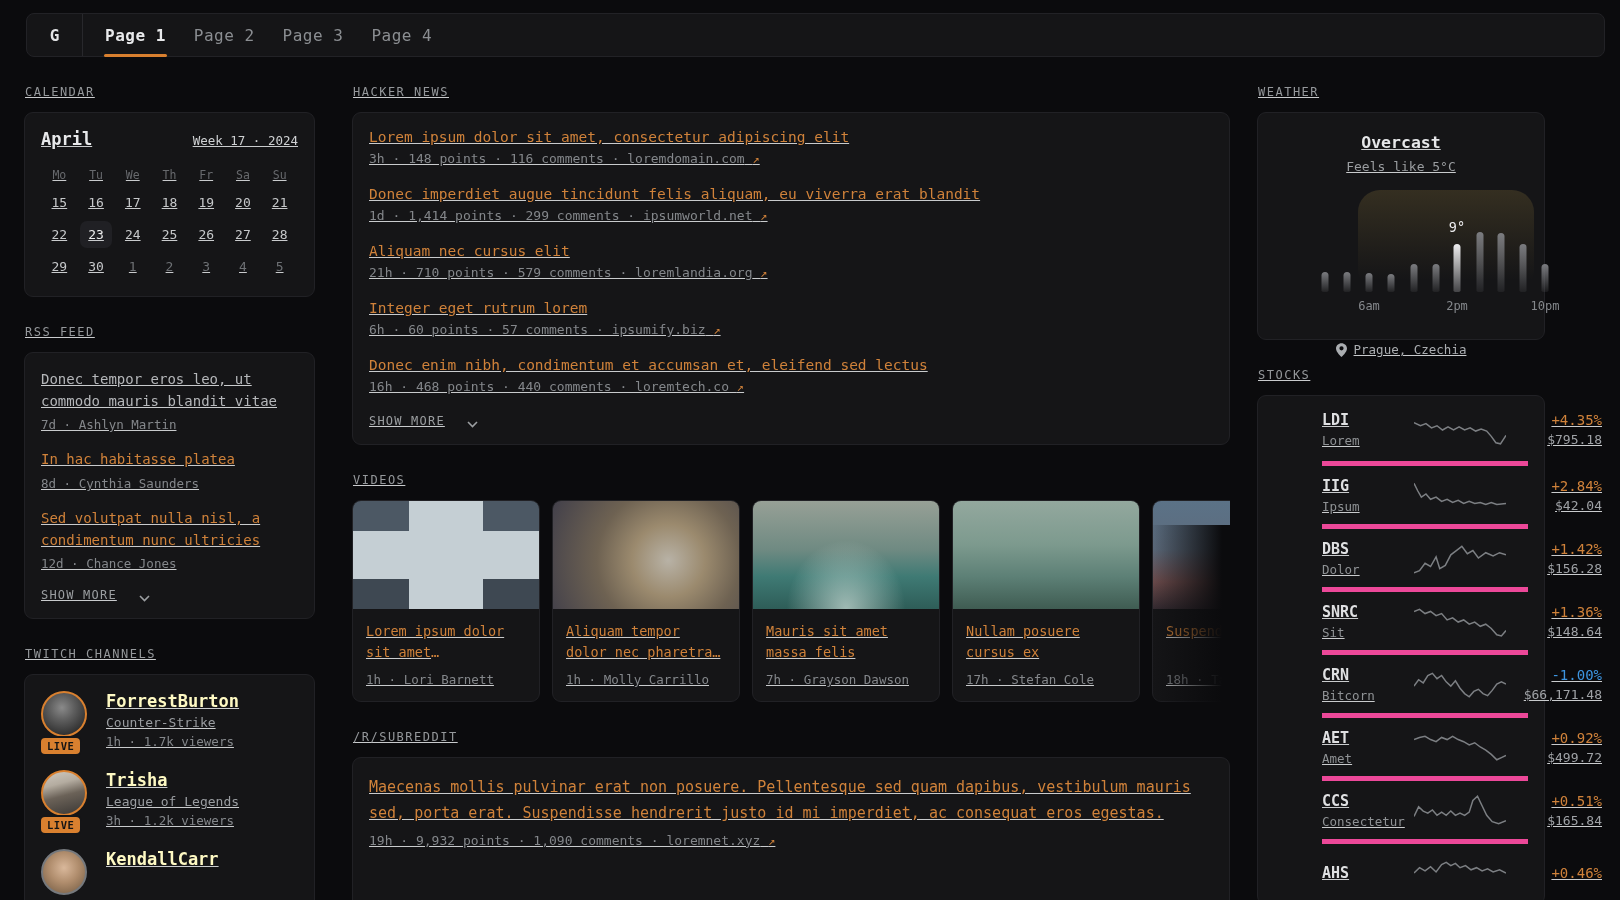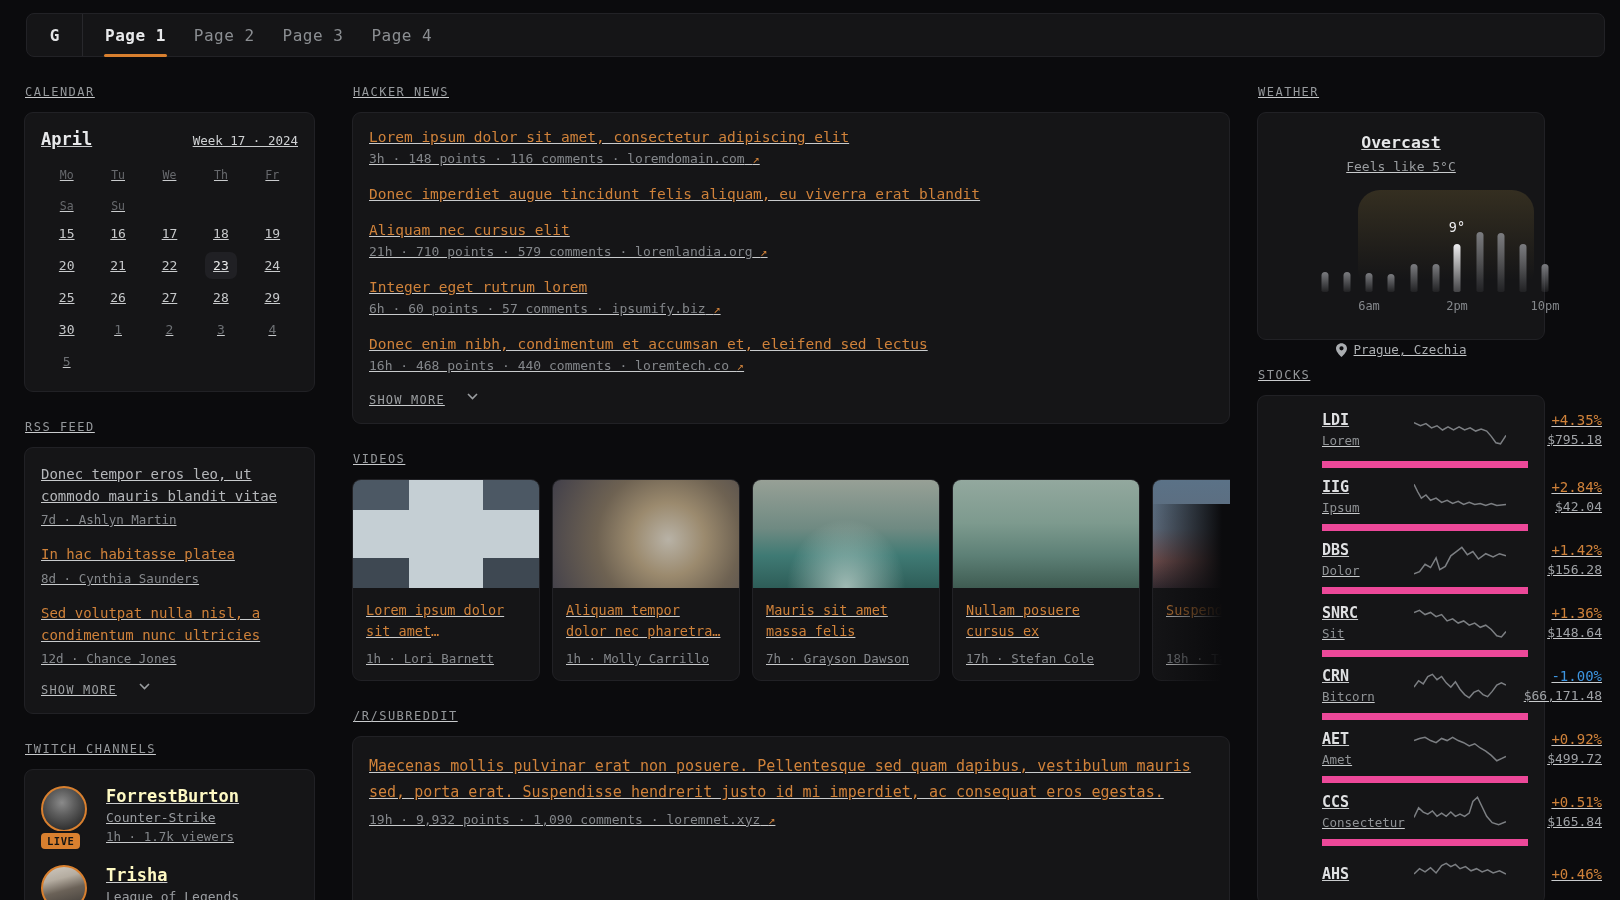--- a/index.html
+++ b/index.html
@@ -47,36 +47,36 @@
   }
   .card {
     background:#151517; border:1px solid #212125; border-radius:9px;
     padding:16px;
   }
 
   
   .cal-head { display:flex; align-items:baseline; justify-content:space-between; margin-bottom:14px; }
   .cal-month { color:#e7e8ea; font-size:17px; font-weight:bold; }
   .cal-week  { color:#cfd1d3; font-size:12.5px; }
-  .cal-grid { display:grid; grid-template-columns:repeat(5,1fr); row-gap:5px; }
+  .cal-grid { display:grid; grid-template-columns:repeat(7,1fr); row-gap:5px; }
   .cal-grid .wd { color:#67696d; font-size:11.5px; text-align:center; padding:5px 0 7px; }
   .day {
     text-align:center; font-size:13px; color:#c6c8ca; padding:6px 0;
     border-radius:7px; width:32px; margin:0 auto;
   }
   .day.dim { color:#6d7074; }
   .day.selected { background:#202024; color:#eceded; }
 
   
   .feed-item { margin-bottom:17px; }
   .feed-title { color:#d0823a; font-size:14px; line-height:1.55; cursor:pointer; display:inline; }
   .feed-title.read { color:#b5b7ba; }
   .feed-meta { color:#84878b; font-size:12.5px; margin-top:5px; }
   .show-more {
-    display:flex; align-items:flex-start; gap:22px; color:#9b9ea1;
+    display:flex; align-items:flex-end; gap:22px; color:#9b9ea1;
     font-size:12px; letter-spacing:1.2px; cursor:pointer; margin-top:4px;
   }
   .chev { width:11px; height:7px; stroke:#9b9ea1; stroke-width:1.6; fill:none; }
 
   .hn-item { margin-bottom:20px; }
   .hn-title { color:#d0823a; font-size:14.5px; cursor:pointer; }
   .hn-meta { color:#84878b; font-size:13px; margin-top:6px; }
   .ext { color:#d0823a; font-size:12px; }
 
   
@@ -147,21 +147,21 @@
     display:flex; align-items:center; justify-content:center; gap:7px;
     color:#aaadb0; font-size:12.5px; margin-top:27px;
   }
   .pin { width:11px; height:14px; fill:#aaadb0; }
 
   
   .stocks-card { padding:2px 16px; }
   .stock-row {
     display:flex; align-items:center; height:63px; cursor:pointer;margin-left:48px;
   }
-  .stock-row + .stock-row { border-top:7px solid #ec4899; }
+  .stock-row + .stock-row { border-top:5px solid #ec4899; }
   .st-id { width:92px; flex:none; }
   .st-sym { color:#dfe0e2; font-size:15px; font-weight:bold; }
   .st-name { color:#8f9295; font-size:12.5px; margin-top:4px; }
   .st-spark { flex:1; display:flex; justify-content:center; }
   .st-spark svg { width:92px; height:34px; }
   .st-spark polyline { fill:none; stroke:#7c7f83; stroke-width:1.5; }
   .st-vals { width:96px; flex:none; text-align:right; }
   .st-change { font-size:14px; }
   .st-change.pos { color:#d0823a; }
   .st-change.neg { color:#3d95e0; }
@@ -316,20 +316,24 @@
               <div class="hn-item">
                 <div class="hn-title">Lorem ipsum dolor sit amet, consectetur adipiscing elit</div>
                 <div class="hn-meta">
                   <span>3h · 148 points · 116 comments · loremdomain.com</span>
                   <span class="ext">↗</span>
                 </div>
               </div>
 
               <div class="hn-item">
                 <div class="hn-title">Donec imperdiet augue tincidunt felis aliquam, eu viverra erat blandit</div>
+                <div class="hn-meta">
+                  <span>1d · 1,414 points · 299 comments · ipsumworld.net</span>
+                  <span class="ext">↗</span>
+                </div>
               </div>
 
               <div class="hn-item">
                 <div class="hn-title">Aliquam nec cursus elit</div>
                 <div class="hn-meta">
                   <span>21h · 710 points · 579 comments · loremlandia.org</span>
                   <span class="ext">↗</span>
                 </div>
               </div>
 

